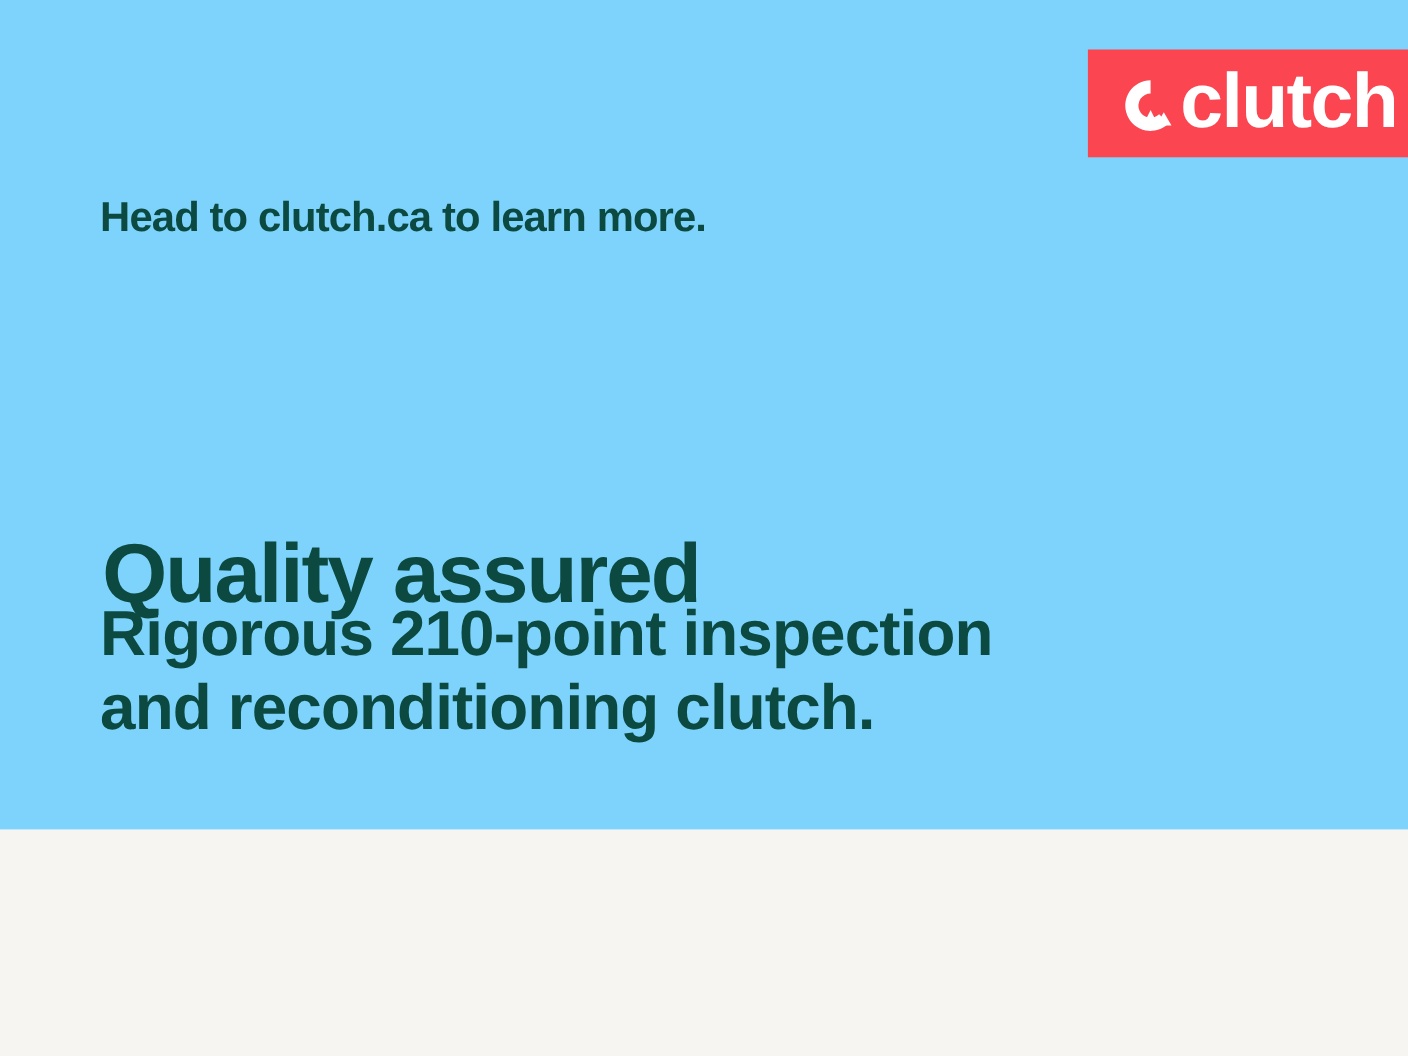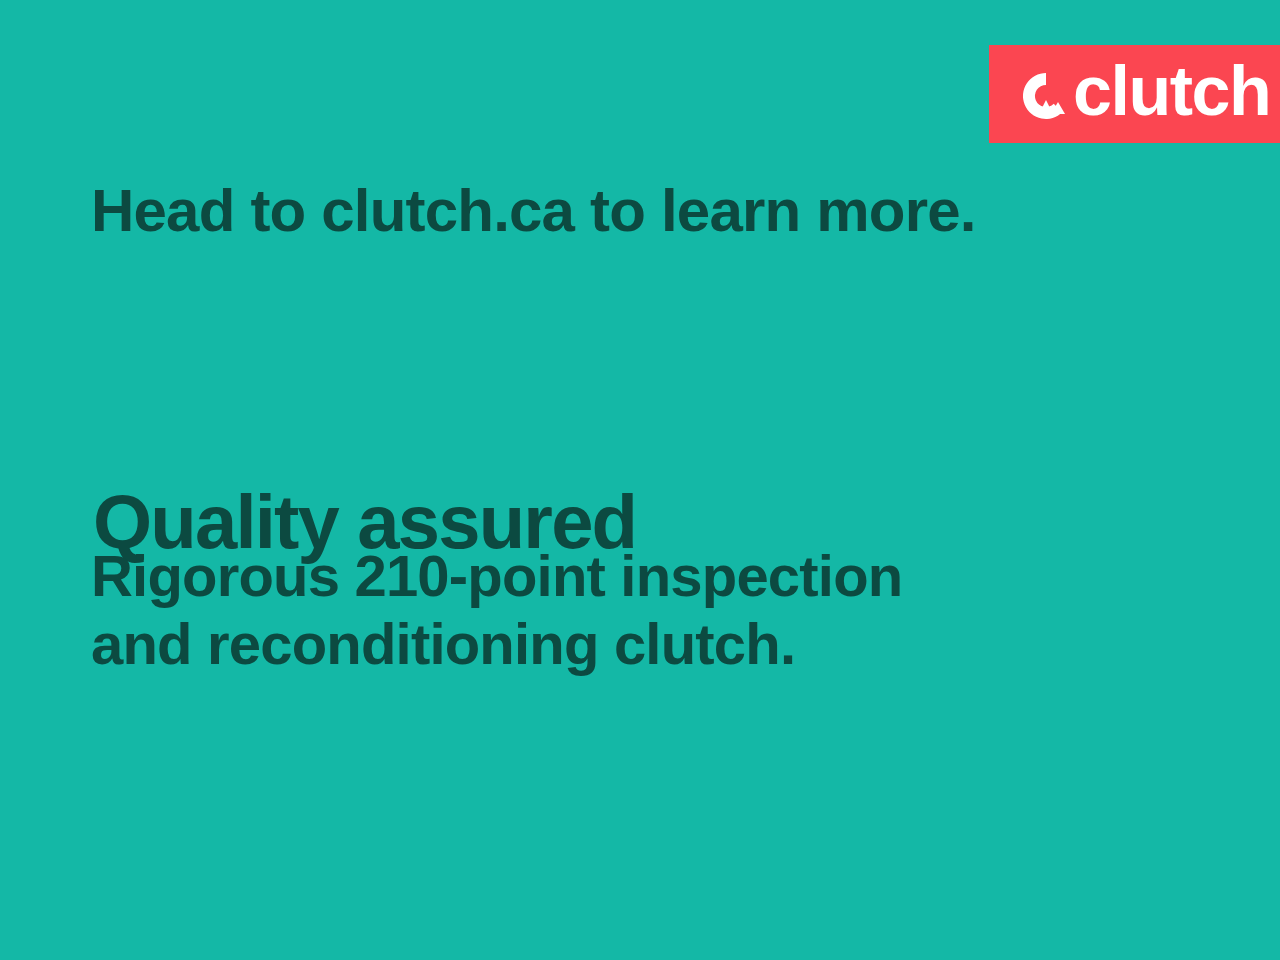--- a/index.html
+++ b/index.html
@@ -11,22 +11,22 @@
     width: 1280px;
     height: 960px;
     overflow: hidden;
     font-family: "Liberation Sans", sans-serif;
     background: #f6f5f1;
   }
 
   .slide {
     position: relative;
     width: 1280px;
-    height: 960px;
-    background: #14b8a6;
+    height: 754px;
+    background: #7dd3fc;
     box-sizing: border-box;
   }
 
   
   .brand-banner {
     position: absolute;
     top: 45px;
     left: 989px;
     width: 291px;
     height: 98px;
@@ -69,21 +69,21 @@
     position: absolute;
     left: 91px;
     top: 0;
     width: 1000px;
   }
 
   .eyebrow {
     position: absolute;
     top: 178px;
     left: 0;
-    font-size: 60px;
+    font-size: 38px;
     font-weight: 700;
     letter-spacing: -0.8px;
     color: #0c4a41;
     line-height: 1.1;
     white-space: nowrap;
   }
 
   .headline {
     position: absolute;
     top: 431px;

